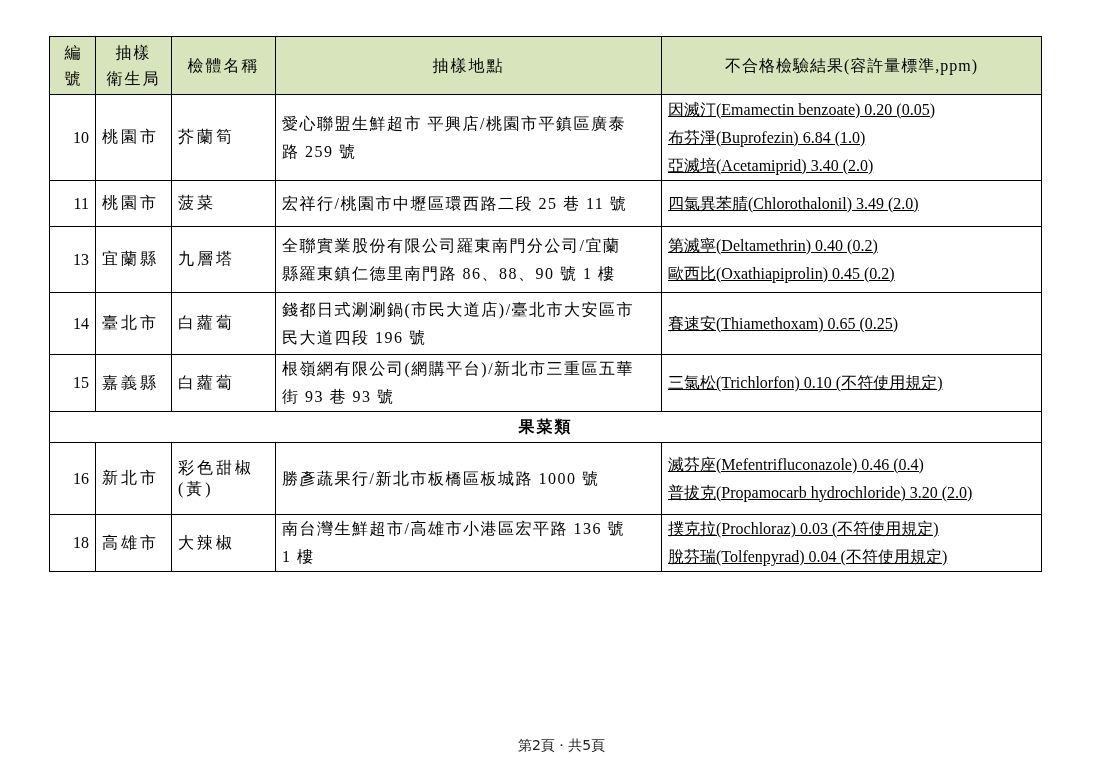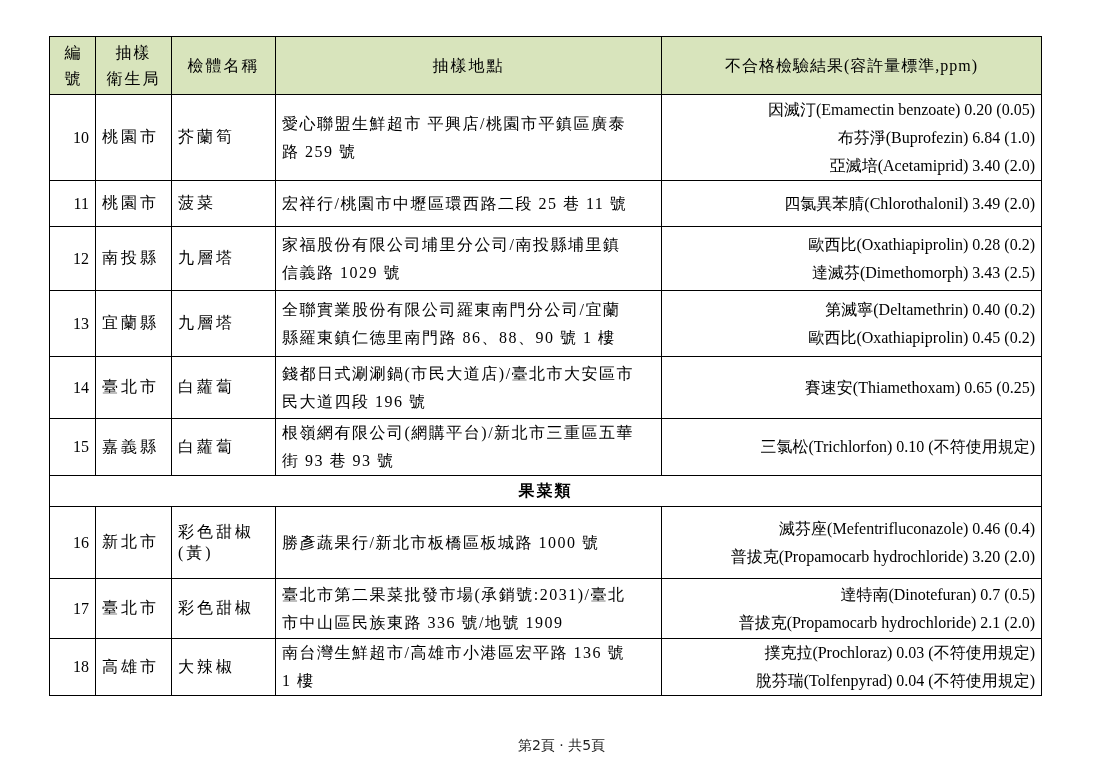--- a/index.html
+++ b/index.html
@@ -5,21 +5,21 @@
   html, body { margin: 0; padding: 0; background: #ffffff; }
   body { width: 1109px; height: 783px; position: relative; overflow: hidden;
          font-family: "Liberation Serif", "DejaVu Serif", serif; color: #000; }
   table.report { position: absolute; left: 49px; top: 36px; width: 992px;
          border-collapse: collapse; table-layout: fixed; font-size: 16px; }
   table.report td, table.report th { border: 1px solid #000; padding: 0 6px; vertical-align: middle; }
   table.report th { background: #d8e4bc; font-weight: normal; text-align: center; line-height: 26px; font-size: 16px; letter-spacing: 2px; }
   .c-no { text-align: right; }
   .c-center { text-align: left; letter-spacing: 3px; }
   .c-loc { text-align: left; line-height: 28px; letter-spacing: 1.5px; }
-  .c-res { text-align: right; line-height: 28px; }
+  .c-res { text-align: left; line-height: 28px; text-decoration: underline; }
   .cat td { text-align: center; font-weight: bold; height: 30px; letter-spacing: 2px; }
   .footer { position: absolute; left: 7px; width: 1109px; top: 737px; text-align: center;
             font-family: "DejaVu Sans", "Liberation Sans", sans-serif; font-size: 14px; color: #222; }
   .line { display: block; white-space: nowrap; }
 </style>
 </head>
 <body>
 
 <table class="report">
   <colgroup>
@@ -65,35 +65,20 @@
         <td class="c-no">11</td>
         <td class="c-center">桃園市</td>
         <td class="c-center">
           <span class="line">菠菜</span>
         </td>
         <td class="c-loc">
           <span class="line">宏祥行/桃園市中壢區環西路二段 25 巷 11 號</span>
         </td>
         <td class="c-res">
           <span class="line">四氯異苯腈(Chlorothalonil) 3.49 (2.0)</span>
-        </td>
-      </tr>
-      <tr style="height: 64px;">
-        <td class="c-no">12</td>
-        <td class="c-center">南投縣</td>
-        <td class="c-center">
-          <span class="line">九層塔</span>
-        </td>
-        <td class="c-loc">
-          <span class="line">家福股份有限公司埔里分公司/南投縣埔里鎮</span>
-          <span class="line">信義路 1029 號</span>
-        </td>
-        <td class="c-res">
-          <span class="line">歐西比(Oxathiapiprolin) 0.28 (0.2)</span>
-          <span class="line">達滅芬(Dimethomorph) 3.43 (2.5)</span>
         </td>
       </tr>
       <tr style="height: 66px;">
         <td class="c-no">13</td>
         <td class="c-center">宜蘭縣</td>
         <td class="c-center">
           <span class="line">九層塔</span>
         </td>
         <td class="c-loc">
           <span class="line">全聯實業股份有限公司羅東南門分公司/宜蘭</span>
@@ -143,35 +128,20 @@
           <span class="line">(黃)</span>
         </td>
         <td class="c-loc">
           <span class="line">勝彥蔬果行/新北市板橋區板城路 1000 號</span>
         </td>
         <td class="c-res">
           <span class="line">滅芬座(Mefentrifluconazole) 0.46 (0.4)</span>
           <span class="line">普拔克(Propamocarb hydrochloride) 3.20 (2.0)</span>
         </td>
       </tr>
-      <tr style="height: 60px;">
-        <td class="c-no">17</td>
-        <td class="c-center">臺北市</td>
-        <td class="c-center">
-          <span class="line">彩色甜椒</span>
-        </td>
-        <td class="c-loc">
-          <span class="line">臺北市第二果菜批發市場(承銷號:2031)/臺北</span>
-          <span class="line">市中山區民族東路 336 號/地號 1909</span>
-        </td>
-        <td class="c-res">
-          <span class="line">達特南(Dinotefuran) 0.7 (0.5)</span>
-          <span class="line">普拔克(Propamocarb hydrochloride) 2.1 (2.0)</span>
-        </td>
-      </tr>
       <tr style="height: 54px;">
         <td class="c-no">18</td>
         <td class="c-center">高雄市</td>
         <td class="c-center">
           <span class="line">大辣椒</span>
         </td>
         <td class="c-loc">
           <span class="line">南台灣生鮮超市/高雄市小港區宏平路 136 號</span>
           <span class="line">1 樓</span>
         </td>

